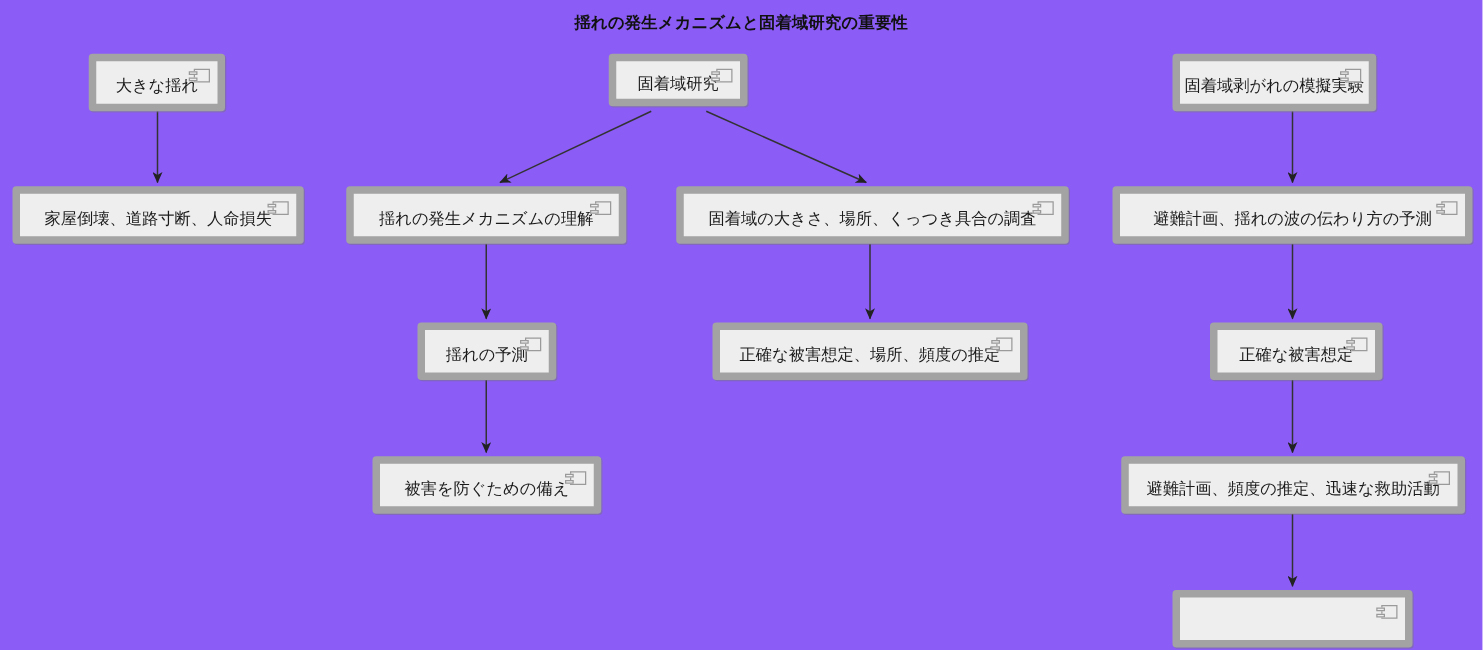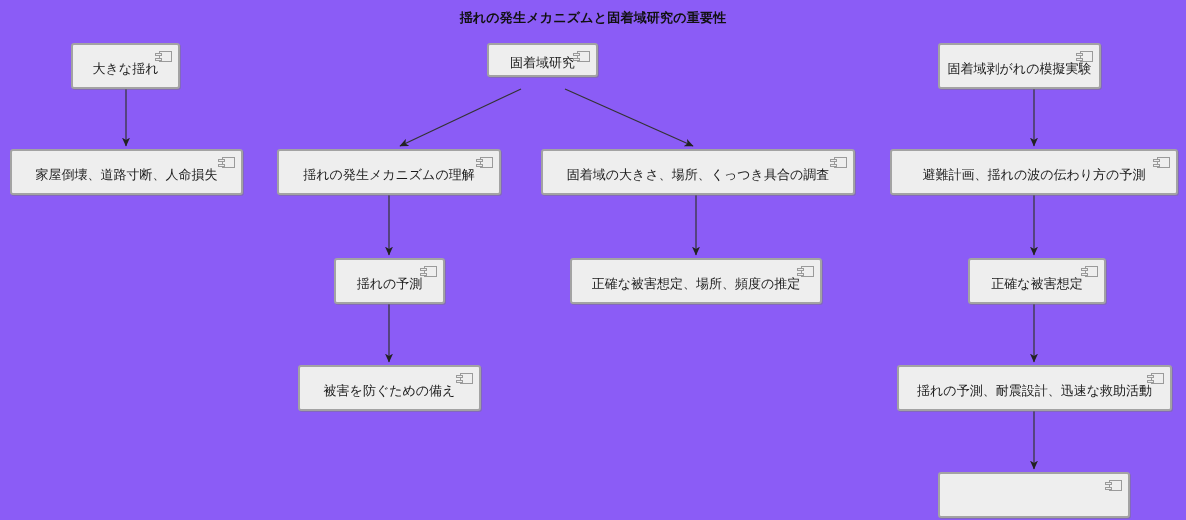--- a/index.html
+++ b/index.html
@@ -26,21 +26,21 @@
     text-align: center;
     font-size: 13px;
     font-weight: bold;
     color: #111111;
     letter-spacing: 0.2px;
   }
   .node {
     position: absolute;
     box-sizing: border-box;
     background: #eeeeee;
-    border: 2px solid #a3a3a3;
+    border: 6px solid #a3a3a3;
     border-radius: 3px;
     display: flex;
     align-items: center;
     justify-content: center;
     font-size: 13px;
     color: #1a1a1a;
     box-shadow: 1px 1px 0 rgba(120,120,120,0.45);
     padding: 15px 10px;
   }
   .node .label {
@@ -198,21 +198,21 @@
       </div>
       <div class="node" style="left: 968px; top: 258px; width: 138px; height: 46px;">
         <span class="label">正確な被害想定</span>
         <span class="component-icon">
           <span class="body"></span>
           <span class="tab t1"></span>
           <span class="tab t2"></span>
         </span>
       </div>
       <div class="node" style="left: 897px; top: 365px; width: 275px; height: 46px;">
-        <span class="label">揺れの予測、耐震設計、迅速な救助活動</span>
+        <span class="label">避難計画、頻度の推定、迅速な救助活動</span>
         <span class="component-icon">
           <span class="body"></span>
           <span class="tab t1"></span>
           <span class="tab t2"></span>
         </span>
       </div>
       <div class="node" style="left: 938px; top: 472px; width: 192px; height: 46px;">
         <span class="component-icon">
           <span class="body"></span>
           <span class="tab t1"></span>

